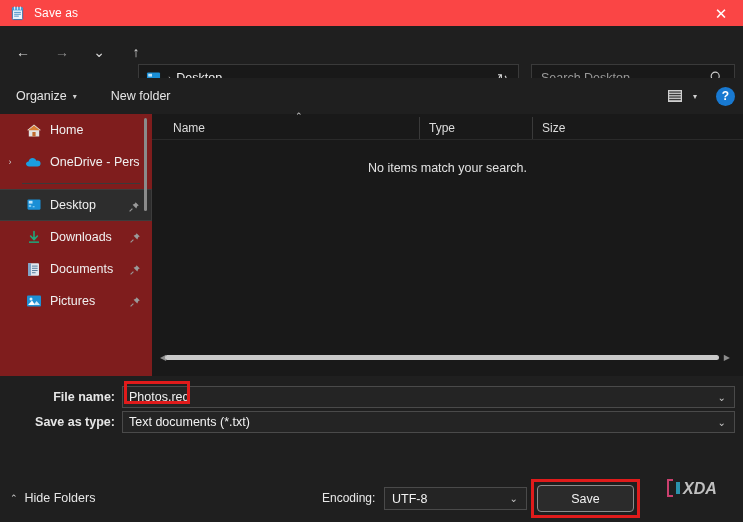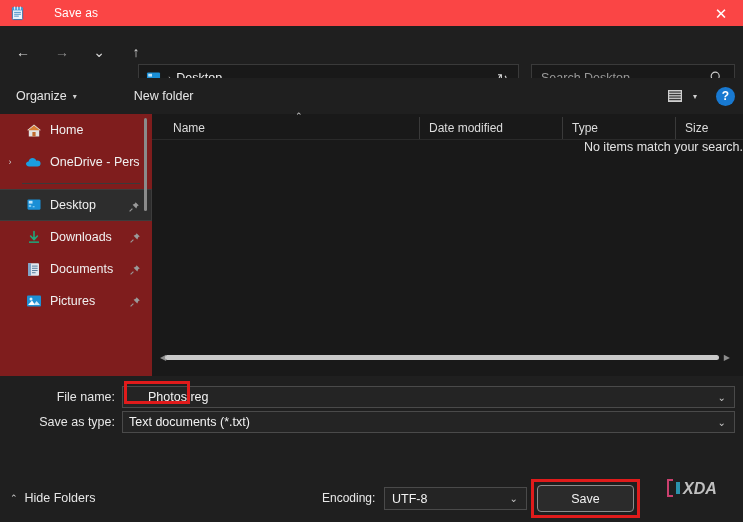--- a/index.html
+++ b/index.html
@@ -14,21 +14,21 @@
     position: relative;
     width: 743px; height: 522px;
     background: #1b1b1b;
     color: #e8e8e8;
   }
 
   
   .titlebar {
     position: absolute; left: 0; top: 0; width: 743px; height: 26px;
     background: #fa4545;
-    display: flex; align-items: center; gap: 20px;
+    display: flex; align-items: center;
   }
   .titlebar .tb-icon {
     margin-left: 9px; width: 16px; height: 16px;
     display: flex; align-items: center; justify-content: center;
   }
   .titlebar .tb-title {
     margin-left: 9px;
     font-size: 12px; color: #ffffff; letter-spacing: .1px;
   }
   .titlebar .tb-close {
@@ -82,30 +82,30 @@
     border: 1px solid #3a3a3a;
     display: flex; align-items: center;
   }
   .searchbox .sb-ph { margin-left: 9px; font-size: 12.5px; color: #9a9a9a; }
   .searchbox .sb-ico { position: absolute; right: 9px; top: 4px; }
 
   
   .cmdbar {
     position: absolute; left: 0; top: 78px; width: 743px; height: 36px;
     background: #1f1f1f;
-    display: flex; align-items: center; gap: 43px;
+    display: flex; align-items: center;
   }
   .cmdbar .cb-item {
     font-size: 12.5px; color: #e6e6e6;
     display: flex; align-items: center; height: 26px;
     padding: 0 7px; border-radius: 3px;
   }
   .cmdbar .cb-organize { margin-left: 9px; }
   .cmdbar .cb-caret { margin-left: 6px; font-size: 8px; color: #d0d0d0; }
-  .cmdbar .cb-newfolder { }
+  .cmdbar .cb-newfolder { margin-left: 20px; }
   .cmdbar .cb-right {
     position: absolute; right: 8px; top: 0; height: 36px;
     display: flex; align-items: center;
   }
   .cmdbar .cb-view {
     width: 22px; height: 22px; display: flex; align-items: center; justify-content: center;
   }
   .cmdbar .cb-viewcaret { margin-left: 7px; font-size: 8px; color: #d0d0d0; }
   .cmdbar .cb-help {
     margin-left: 19px; width: 19px; height: 19px; border-radius: 50%;
@@ -167,21 +167,21 @@
   .col:first-child { border-left: none; }
   .col-name { width: 267px; padding-left: 21px; }
   .col-date { width: 143px; }
   .col-type { width: 113px; }
   .col-size { width: 60px; }
   .sortcaret {
     position: absolute; left: 143px; top: -6px;
     color: #cfcfcf; font-size: 9px;
   }
   .emptymsg {
-    text-align: right;
+    margin-top: 21px; text-align: center;
     font-size: 12.5px; color: #e2e2e2;
   }
   .hscroll-track {
     position: absolute; left: 8px; bottom: 14px; width: 570px; height: 9px;
   }
   .hscroll-thumb {
     position: absolute; left: 5px; top: 2px; width: 554px; height: 5px;
     background: #c9c9c9; border-radius: 3px;
   }
   .hs-arrow { position: absolute; top: 0px; color: #8d8d8d; font-size: 8px; }
@@ -190,20 +190,21 @@
 
   
   .formarea {
     position: absolute; left: 0; top: 376px; width: 743px; height: 94px;
     background: #1f1f1f;
   }
   .formrow { position: absolute; left: 0; display: flex; align-items: center; }
   .formrow .flabel {
     width: 122px; text-align: right; font-size: 12.5px; color: #e6e6e6;
     padding-right: 7px;
+    font-weight: bold;
   }
   .fcombo {
     position: relative; height: 22px;
     background: #242424;
     border: 1px solid #4a4a4a;
     display: flex; align-items: center;
   }
   .fcombo .fval { margin-left: 6px; font-size: 12.5px; color: #f2f2f2; }
   .fcombo .fchev {
     position: absolute; right: 8px; top: 0; height: 20px;
@@ -442,23 +443,20 @@
     </div>
 
     <div class="sb-divider"></div>
 
     <div class="filepane">
       <div class="colheader">
         <div class="col col-name">
           <span>Name</span>
           <span class="sortcaret">⌃</span>
         </div>
-        <div class="col col-date">
-          <span>Date modified</span>
-        </div>
         <div class="col col-type">
           <span>Type</span>
         </div>
         <div class="col col-size">
           <span>Size</span>
         </div>
       </div>
 
       <div class="emptymsg">No items match your search.</div>
 
@@ -467,21 +465,21 @@
         <div class="hscroll-thumb"></div>
         <span class="hs-arrow right">▶</span>
       </div>
     </div>
   </div>
 
   <div class="formarea">
 
     <div class="formrow" style="top:10px;">
       <span class="flabel">File name:</span>
-      <span class="fcombo" style="width:613px;padding-left:19px;">
+      <span class="fcombo" style="width:613px;">
         <span class="fval">Photos.reg</span>
         <span class="fchev">⌄</span>
       </span>
     </div>
 
     <div class="formrow" style="top:35px;">
       <span class="flabel">Save as type:</span>
       <span class="fcombo" style="width:613px;">
         <span class="fval">Text documents (*.txt)</span>
         <span class="fchev">⌄</span>

